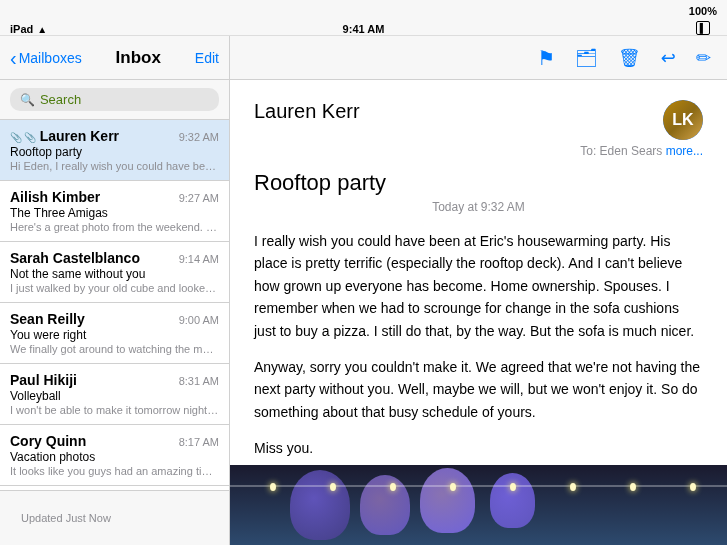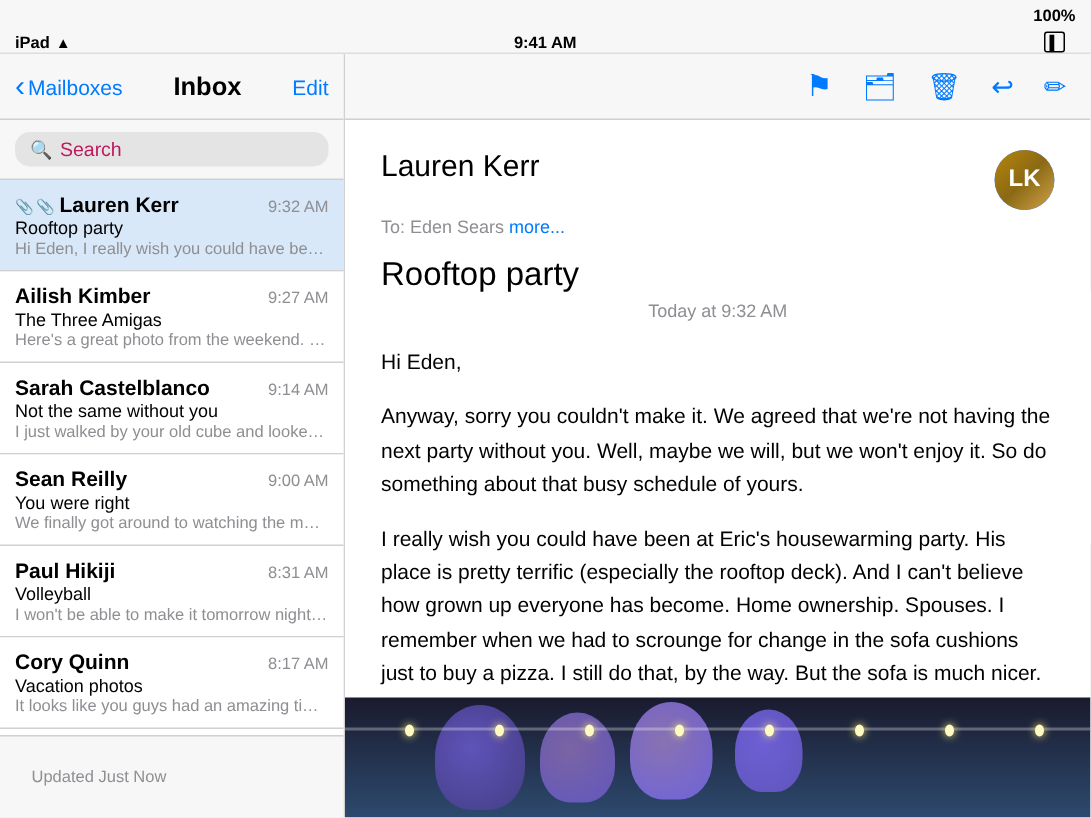--- a/index.html
+++ b/index.html
@@ -215,20 +215,21 @@
       align-items: center;
       justify-content: center;
       color: white;
       font-size: 16px;
       font-weight: 600;
     }
     .email-to {
       font-size: 12px;
       color: #8e8e93;
       margin-bottom: 12px;
+      text-align: right;
     }
     .email-to a {
       color: #007aff;
       text-decoration: none;
     }
     .email-subject {
       font-size: 22px;
       font-weight: 400;
       color: #000;
       margin-bottom: 4px;
@@ -310,21 +311,21 @@
         <span style="font-size:20px; line-height:1;">‹</span>
         <span>Mailboxes</span>
       </div>
       <span class="nav-title">Inbox</span>
       <span class="nav-edit">Edit</span>
     </div>
 
     <div class="search-bar">
       <div class="search-input-wrap">
         <span style="color:#8e8e93; font-size:12px;">🔍</span>
-        <span style="color:#be185d; font-size:13px;">Search</span>
+        <span style="color:#4d7c0f; font-size:13px;">Search</span>
       </div>
     </div>
 
     <div class="email-list">
     <div class="email-item selected has-attachment">
           <div class="email-row1">
             <span class="sender"><span style="font-size: 10px;">📎 </span>Lauren Kerr</span>
             <span class="time">9:32 AM</span>
           </div>
           <div class="subject">Rooftop party</div>
@@ -399,23 +400,22 @@
           <div class="avatar-img">LK</div>
         </div>
       </div>
       <div class="email-to">
         <span>To: Eden Sears</span>
         <a href="#">more...</a>
       </div>
       <div class="email-subject">Rooftop party</div>
       <div class="email-date">Today at 9:32 AM</div>
       <div class="email-body">
-        <p>Hi Eden,</p>
+        <p>I really wish you could have been at Eric's housewarming party. His place is pretty terrific (especially the rooftop deck). And I can't believe how grown up everyone has become. Home ownership. Spouses. I remember when we had to scrounge for change in the sofa cushions just to buy a pizza. I still do that, by the way. But the sofa is much nicer.</p>
         <p>Anyway, sorry you couldn't make it. We agreed that we're not having the next party without you. Well, maybe we will, but we won't enjoy it. So do something about that busy schedule of yours.</p>
-        <p>I really wish you could have been at Eric's housewarming party. His place is pretty terrific (especially the rooftop deck). And I can't believe how grown up everyone has become. Home ownership. Spouses. I remember when we had to scrounge for change in the sofa cushions just to buy a pizza. I still do that, by the way. But the sofa is much nicer.</p>
         <p>Miss you.</p>
 
       </div>
     </div>
 
     <div class="photo-strip">
       <div class="lantern lantern-1"></div>
       <div class="lantern lantern-2"></div>
       <div class="lantern lantern-3"></div>
       <div class="lantern lantern-4"></div>

